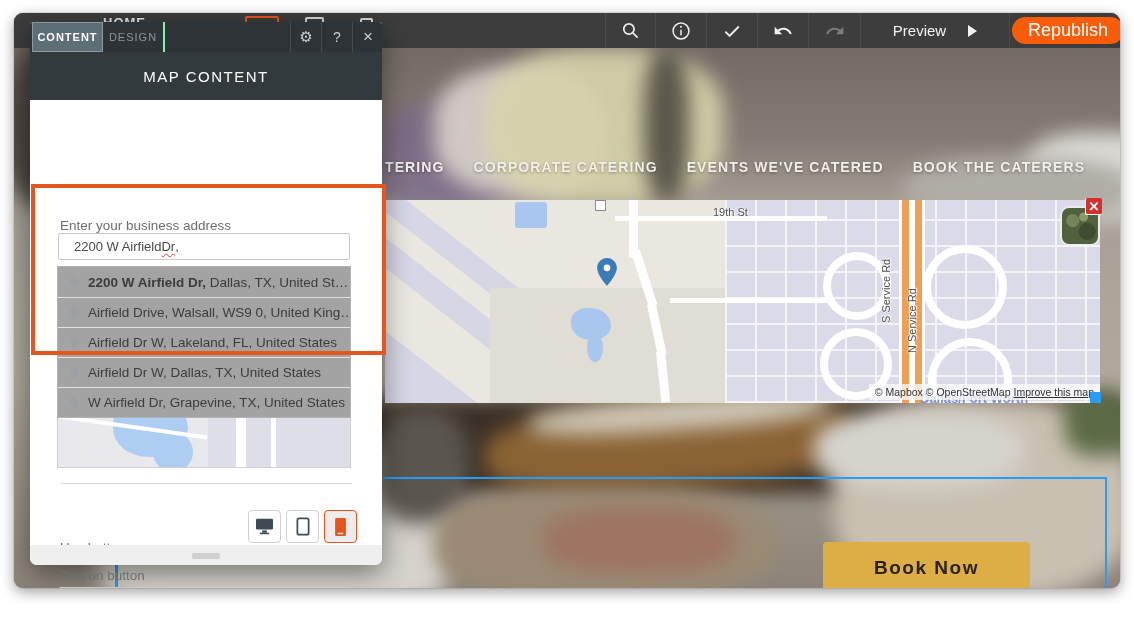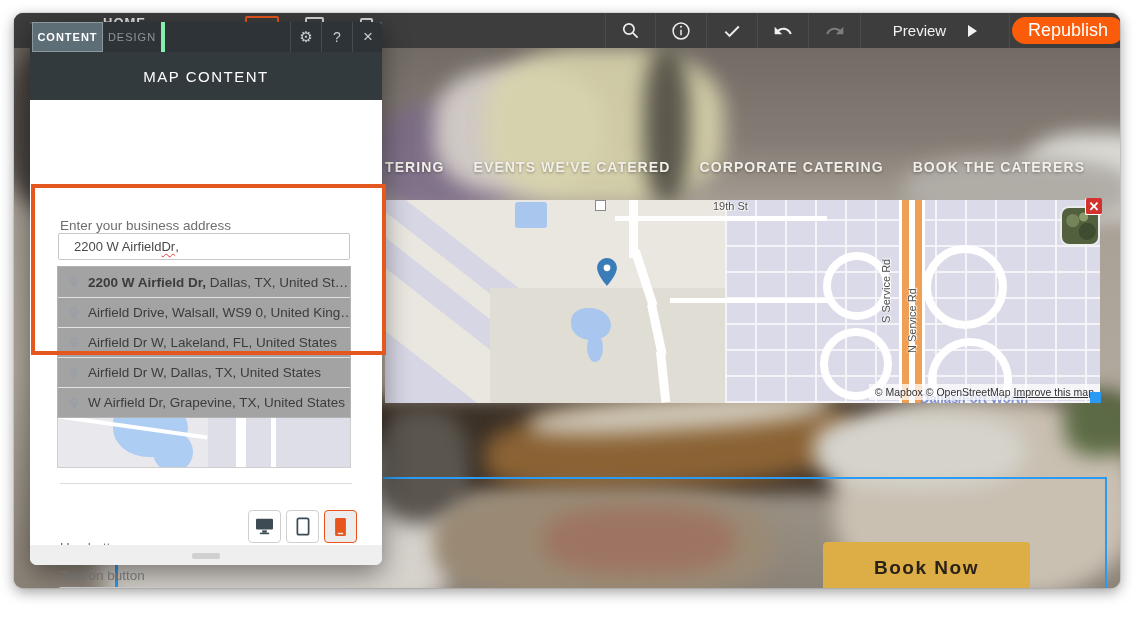--- a/index.html
+++ b/index.html
@@ -24,21 +24,21 @@
   .republish { position:absolute; left:998px; top:4px; width:112px; height:27px; background:#fb5c09; color:#fff;
                border:none; border-radius:15px; font-size:18px; font-family:inherit; }
 
   
   .panel { position:absolute; left:16px; top:9px; width:352px; height:543px; z-index:10;
            box-shadow:0 8px 28px rgba(0,0,0,.45); border-radius:3px 3px 7px 7px; background:#fff; }
   .panel-tabs { position:absolute; left:0; top:0; width:352px; height:30px; background:#2d3336; border-radius:3px 3px 0 0; }
   .tab { position:absolute; top:0; height:30px; display:flex; align-items:center; justify-content:center;
          font-size:11px; letter-spacing:1px; }
   .tab-active { left:2px; width:71px; background:#5e6e76; border:1px solid #8b989e; color:#fff; font-weight:bold; }
-  .tab-idle { left:73px; width:62px; color:#8d979c; border-right:4px solid #86efac; }
+  .tab-idle { left:73px; width:62px; color:#8d979c; border-right:2px solid #86efac; }
   .hdr-icon { position:absolute; top:0; width:31px; height:30px; display:flex; align-items:center; justify-content:center;
               color:#c9ced1; border-left:1px solid #454c50; font-size:14px; }
   .panel-title-row { position:absolute; left:0; top:30px; width:352px; height:48px; background:#333a3e;
                      display:flex; align-items:center; justify-content:center; color:#fff; font-size:15px; letter-spacing:1.5px; }
   .panel-body { position:absolute; left:0; top:78px; width:352px; height:445px; background:#fff; }
   .p-label { position:absolute; left:30px; color:#6e6e6e; font-size:13.5px; }
   .fake-input { position:absolute; left:28px; width:292px; height:27px; border:1px solid #c7c7c7; border-radius:2px;
                 background:#fff; font-size:13px; color:#4a4a4a; display:flex; align-items:center; padding-left:15px; }
   .squiggle { text-decoration:underline; text-decoration-style:wavy; text-decoration-color:#e03c3c;
               text-decoration-thickness:1px; text-underline-offset:2px; }
@@ -134,22 +134,22 @@
     <div class="blob" style="left:360px;top:395px;width:95px;height:115px;background:#5a554e;"></div>
     <div class="blob" style="left:420px;top:475px;width:340px;height:110px;background:#9a8a74;"></div>
     <div class="blob" style="left:530px;top:495px;width:190px;height:65px;background:#a06a5a;opacity:.7;"></div>
     <div class="blob" style="left:820px;top:385px;width:300px;height:200px;background:#c9c0b2;"></div>
     <div class="blob" style="left:800px;top:400px;width:210px;height:75px;background:#d5d3cc;"></div>
     <div class="blob" style="left:1050px;top:378px;width:70px;height:65px;background:#5c6b45;"></div>
   </div>
 
   <div class="nav">
     <span>TERING</span>
+    <span>CORPORATE CATERING</span>
     <span>EVENTS WE'VE CATERED</span>
-    <span>CORPORATE CATERING</span>
     <span>BOOK THE CATERERS</span>
   </div>
 
   <div class="map">
     <div class="lav" style="left:-40px;top:6px;width:340px;height:24px;transform:rotate(38deg);transform-origin:top left;"></div>
     <div class="lav" style="left:-15px;top:-28px;width:340px;height:22px;transform:rotate(38deg);transform-origin:top left;"></div>
     <div class="lav" style="left:-60px;top:84px;width:430px;height:72px;transform:rotate(38deg);transform-origin:top left;"></div>
     <div style="position:absolute;left:105px;top:88px;width:245px;height:115px;background:#e0ddd5;"></div>
     <div class="map-grid"></div>
 
@@ -164,21 +164,21 @@
     <div class="road" style="left:246px;top:52px;width:9px;height:58px;transform:rotate(-18deg);transform-origin:top left;"></div>
     <div class="road" style="left:262px;top:105px;width:9px;height:52px;transform:rotate(-12deg);transform-origin:top left;"></div>
     <div class="road" style="left:271px;top:152px;width:9px;height:51px;transform:rotate(-6deg);transform-origin:top left;"></div>
     <div class="road" style="left:285px;top:98px;width:160px;height:5px;"></div>
 
     <div class="lake" style="left:130px;top:2px;width:32px;height:26px;border-radius:3px;"></div>
     <div class="lake" style="left:186px;top:108px;width:40px;height:32px;border-radius:45% 60% 50% 55%;"></div>
     <div class="lake" style="left:202px;top:134px;width:16px;height:28px;border-radius:50%;"></div>
 
     <div class="white-marker"></div>
-    <div class="map-lbl" style="left:328px;top:0;">19th St</div>
+    <div class="map-lbl" style="left:328px;top:6px;">19th St</div>
     <div class="map-lbl vlbl" style="left:495px;top:28px;height:95px;">S Service Rd</div>
     <div class="map-lbl vlbl" style="left:521px;top:48px;height:105px;">N Service Rd</div>
 
     <svg style="position:absolute;left:206px;top:50px;" width="32" height="44" viewBox="0 0 24 24">
       <circle cx="12" cy="9" r="3.4" fill="#fff"></circle>
       <path fill="#3a7cb8" d="M12 1.5C7.9 1.5 4.6 4.8 4.6 8.9c0 5.5 7.4 13.6 7.4 13.6s7.4-8.1 7.4-13.6c0-4.1-3.3-7.4-7.4-7.4zm0 9.9a2.5 2.5 0 1 1 0-5 2.5 2.5 0 0 1 0 5z"></path>
     </svg>
 
     <div class="city-lbl">Dallas/Fort Worth</div>
     <div class="attribution">

